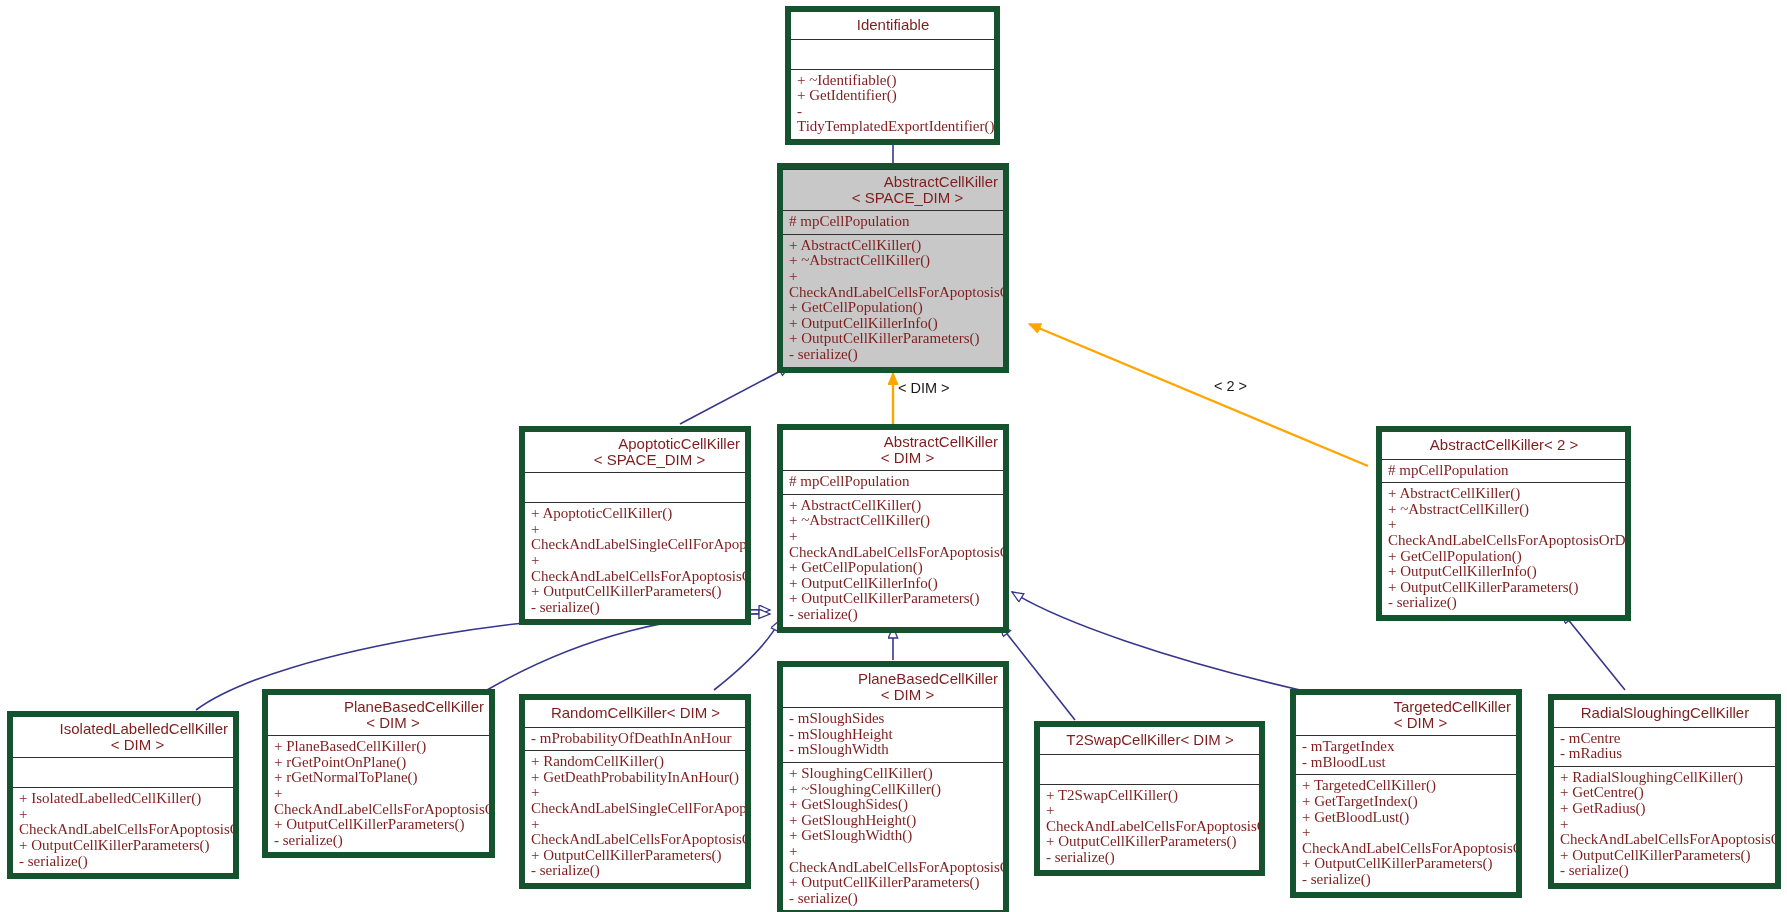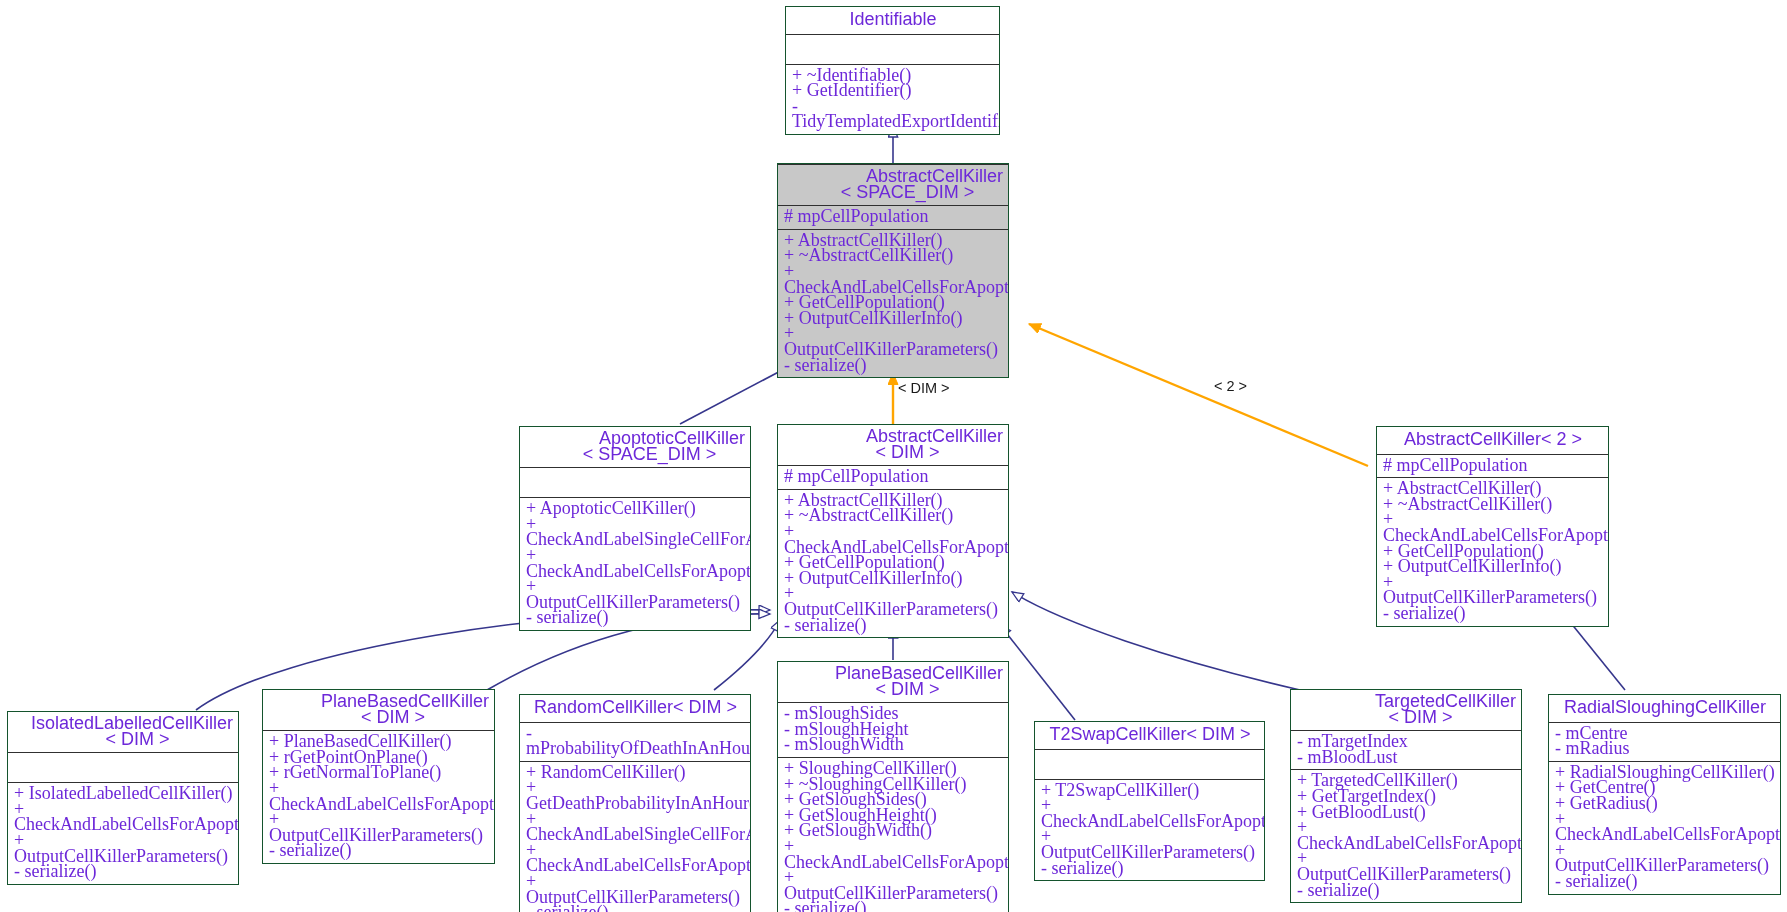--- a/index.html
+++ b/index.html
@@ -21,25 +21,25 @@
     position: absolute;
     left: 0;
     top: 0;
     width: 1787px;
     height: 912px;
     pointer-events: none;
   }
   .umlbox {
     position: absolute;
     box-sizing: border-box;
-    border: 1px solid #14532d;
+    border: 6px solid #14532d;
     background: #ffffff;
-    font-size: 18px;
+    font-size: 15px;
     line-height: 15.6px;
-    color: #6d28d9;
+    color: #7f1d1d;
     z-index: 5;
     overflow: hidden;
   }
   .umlbox.highlight {
     background: #c8c8c8;
   }
   .umlbox.highlight .sec {
     border-top: 1px solid #303030;
   }
   .sec {
@@ -200,21 +200,21 @@
       <div class="memrow">+ AbstractCellKiller()</div>
       <div class="memrow">+ ~AbstractCellKiller()</div>
       <div class="memrow">+ CheckAndLabelCellsForApoptosisOrDeath()</div>
       <div class="memrow">+ GetCellPopulation()</div>
       <div class="memrow">+ OutputCellKillerInfo()</div>
       <div class="memrow">+ OutputCellKillerParameters()</div>
       <div class="memrow">- serialize()</div>
     </div>
   </div>
 
-  <div class="umlbox" style="left:1376px; top:426px; width:233px;">
+  <div class="umlbox" style="left:1376px; top:426px; width:255px;">
     <div class="sec title single">
       <span>AbstractCellKiller&lt; 2 &gt;</span>
     </div>
     <div class="sec">
       <div class="memrow"># mpCellPopulation</div>
     </div>
     <div class="sec">
       <div class="memrow">+ AbstractCellKiller()</div>
       <div class="memrow">+ ~AbstractCellKiller()</div>
       <div class="memrow">+ CheckAndLabelCellsForApoptosisOrDeath()</div>

